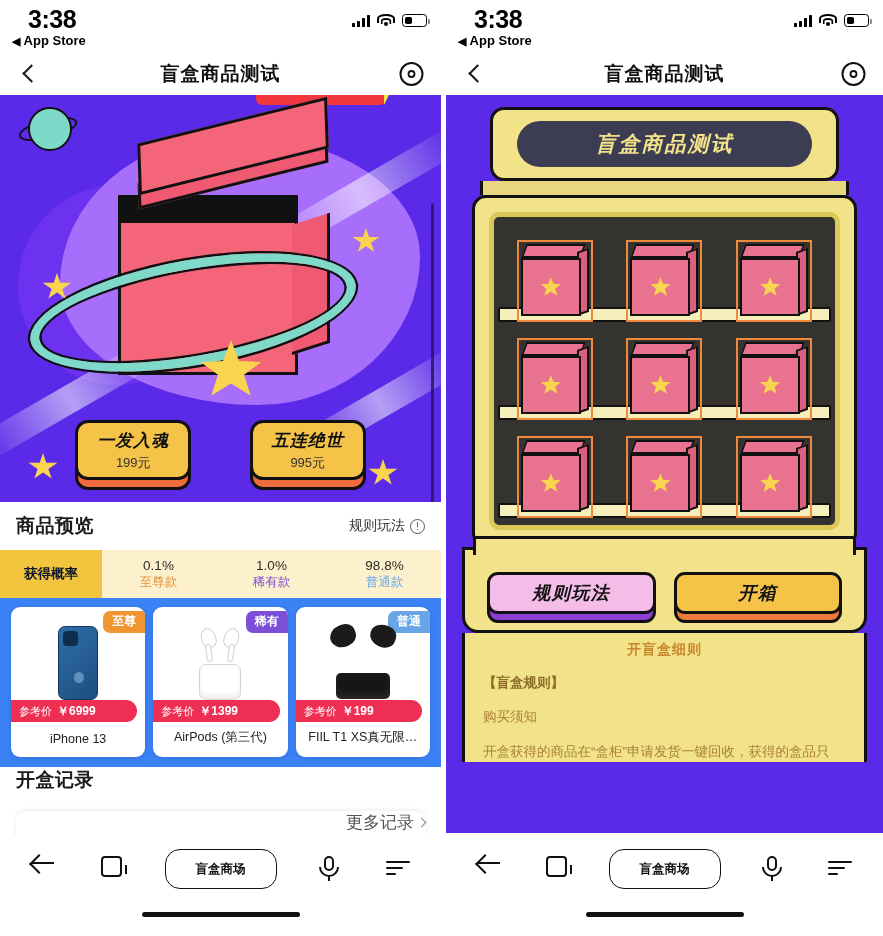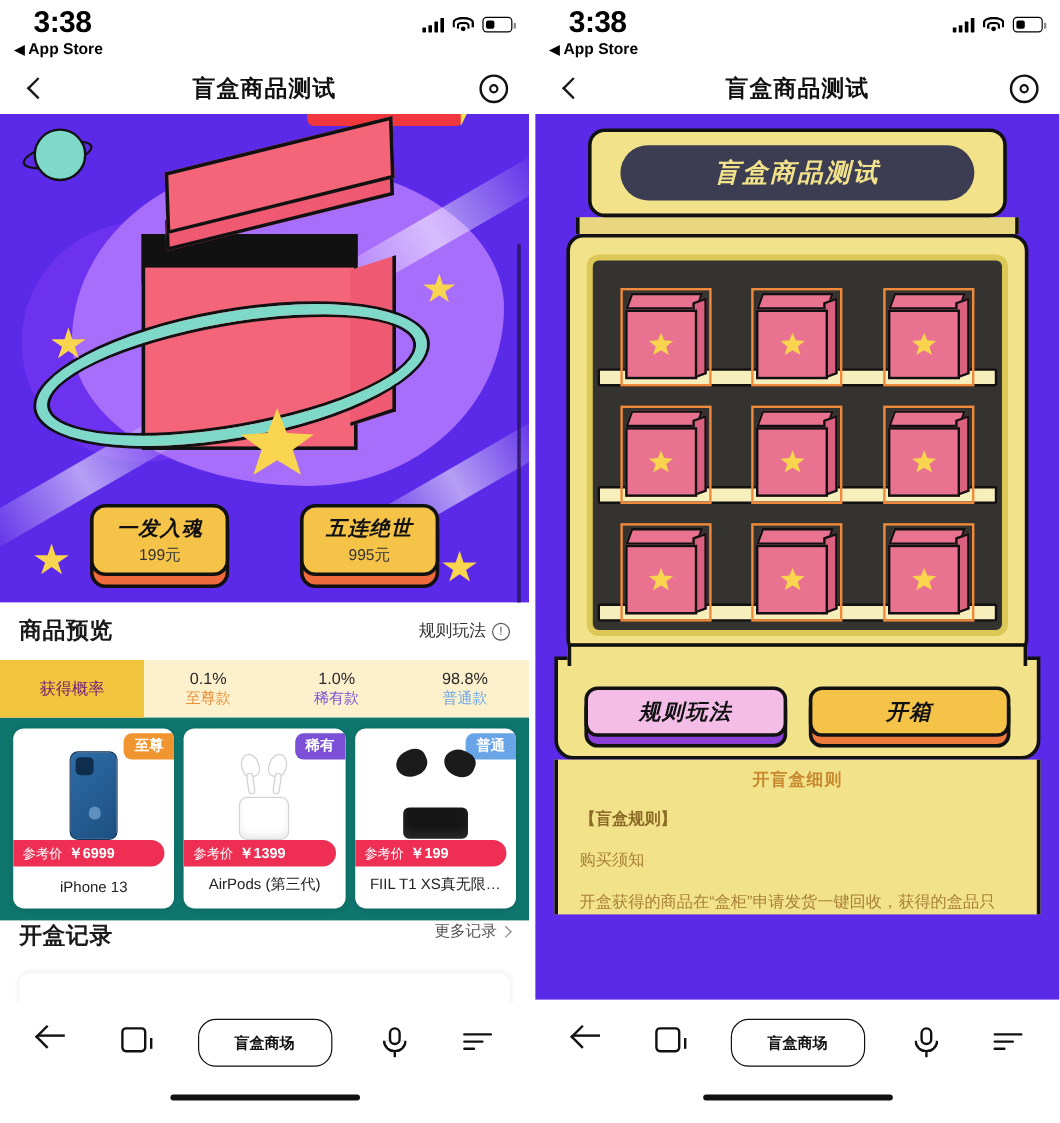--- a/index.html
+++ b/index.html
@@ -71,28 +71,28 @@
   .offer .t2 { font-size:13px; color:#333; margin-top:2px; }
 
   
   .preview-head { height:48px; display:flex; align-items:center; justify-content:space-between; padding:0 16px; background:#fff; }
   .ph-title { font-size:19px; font-weight:bold; color:#1a1a1a; letter-spacing:.5px; }
   .ph-rule { display:flex; align-items:center; gap:5px; font-size:14px; color:#333; }
   .info-i { width:15px; height:15px; border:1.4px solid #555; border-radius:50%; font-size:10px; line-height:13px; text-align:center; color:#555; }
 
   
   .prob { display:flex; height:48px; background:#fdf1cd; }
-  .prob-label { width:120px; background:#f2c53f; display:flex; align-items:center; justify-content:center; font-size:13.5px; color:#701a75; }
+  .prob-label { width:102px; background:#f2c53f; display:flex; align-items:center; justify-content:center; font-size:13.5px; color:#0f172a;font-weight:bold; }
   .prob-items { flex:1; display:flex; }
   .prob-item { flex:1; display:flex; flex-direction:column; align-items:center; justify-content:center; gap:1px; }
   .prob-pct { font-size:13.5px; color:#2a2a2a; }
   .prob-name { font-size:12.5px; }
 
   
-  .cards { display:flex; gap:8px; padding:9px 11px 10px; background:#0f766e;align-items:center; }
+  .cards { display:flex; gap:8px; padding:9px 11px 10px; background:#3b82f6;align-items:center; }
   .card { position:relative; flex:1; height:150px; background:#fff; border-radius:9px; box-shadow:0 1px 5px rgba(0,0,0,.13); overflow:hidden; }
   .badge { position:absolute; right:0; top:4px; padding:2px 9px 3px; border-radius:7px 0 0 7px; font-size:12px; color:#fff; font-weight:bold; }
   .card-img { position:absolute; left:0; right:0; top:12px; height:88px; display:flex; align-items:center; justify-content:center; }
   .price-tag { position:absolute; left:0; right:8px; top:93px; height:22px; background:#ee2e52; border-radius:0 11px 11px 0; display:flex; align-items:center; padding-left:8px; gap:5px; }
   .price-tag .pl { font-size:11px; color:#fff; }
   .price-tag .pv { font-size:12px; color:#fff; font-weight:bold; }
   .card-name { position:absolute; left:4px; right:4px; bottom:11px; text-align:center; font-size:12.5px; color:#222; white-space:nowrap; overflow:hidden; text-overflow:ellipsis; }
 
   
   .ill-phone { width:40px; height:74px; border-radius:7px; background:linear-gradient(135deg,#2e6da8,#1d4f80); border:1px solid #15375c; position:relative; }
@@ -110,21 +110,21 @@
   
   .ill-fiil { width:74px; height:76px; position:relative; }
   .ill-fiil .eb { position:absolute; top:0; width:26px; height:22px; background:#1b1b1b; border-radius:50% 40% 45% 50%; }
   .ill-fiil .eb.l { left:4px; transform:rotate(-22deg); }
   .ill-fiil .eb.r { right:4px; transform:rotate(22deg); }
   .ill-fiil .box { position:absolute; left:10px; bottom:2px; width:54px; height:26px; background:#161616; border-radius:5px; box-shadow:inset 0 -5px 7px rgba(255,255,255,.08); }
 
   
   .records-head { height:42px; display:flex; align-items:flex-start; justify-content:space-between; padding:0 16px; }
   .rh-title { font-size:19px; font-weight:bold; color:#1a1a1a; letter-spacing:.5px; }
-  .rh-more { display:flex; align-items:center; gap:4px; font-size:13px; color:#555; }
+  .rh-more { display:flex; align-items:center; gap:4px; font-size:17px; color:#555;margin-top:44px; }
   .chev { width:7px; height:7px; border-top:1.6px solid #888; border-right:1.6px solid #888; transform:rotate(45deg); }
   .record-card { margin:2px 16px 0; height:40px; background:#fff; border-radius:9px; box-shadow:0 -1px 5px rgba(0,0,0,.08); }
 
   
   .machine-wrap { position:relative; height:738px; background:#5b2ae8; overflow:hidden; }
   .mach { position:absolute; left:20px; right:20px; top:12px; bottom:-8px; }
   .mach-head { position:relative; margin:0 24px; height:74px; background:#f2e28a; border:3px solid #111; border-radius:14px; display:flex; align-items:center; justify-content:center; }
   .mach-sign { width:86%; height:46px; background:#3c3d52; border-radius:23px; display:flex; align-items:center; justify-content:center; }
   .mach-sign span { font-size:21px; font-weight:bold; color:#f2e28a; letter-spacing:2px; font-style:italic; }
   .mach-neck { margin:0 14px; height:14px; background:#e8d77e; border-left:3px solid #111; border-right:3px solid #111; }

